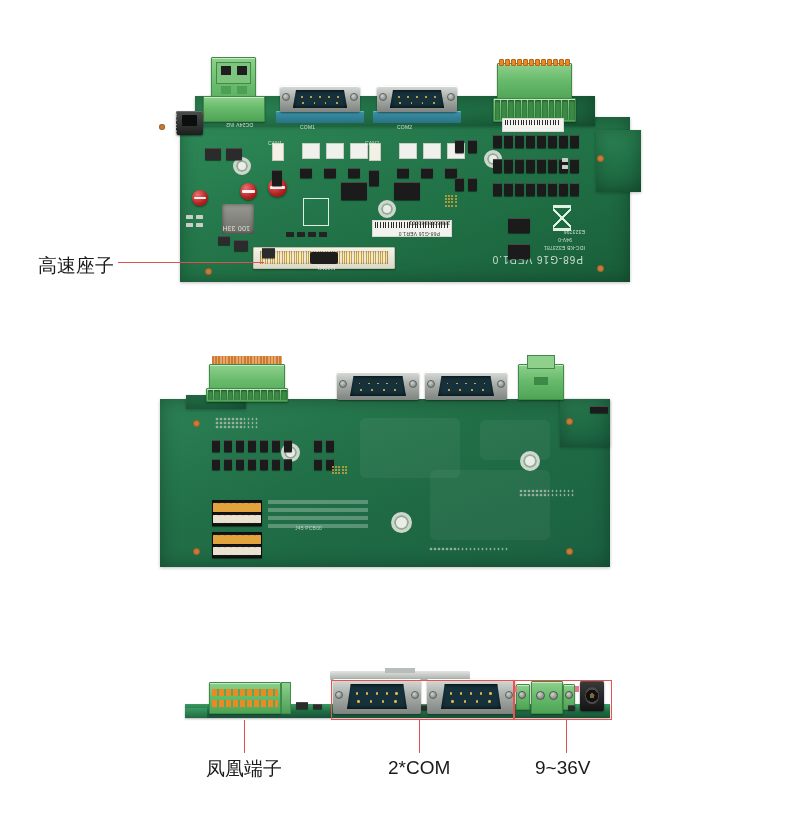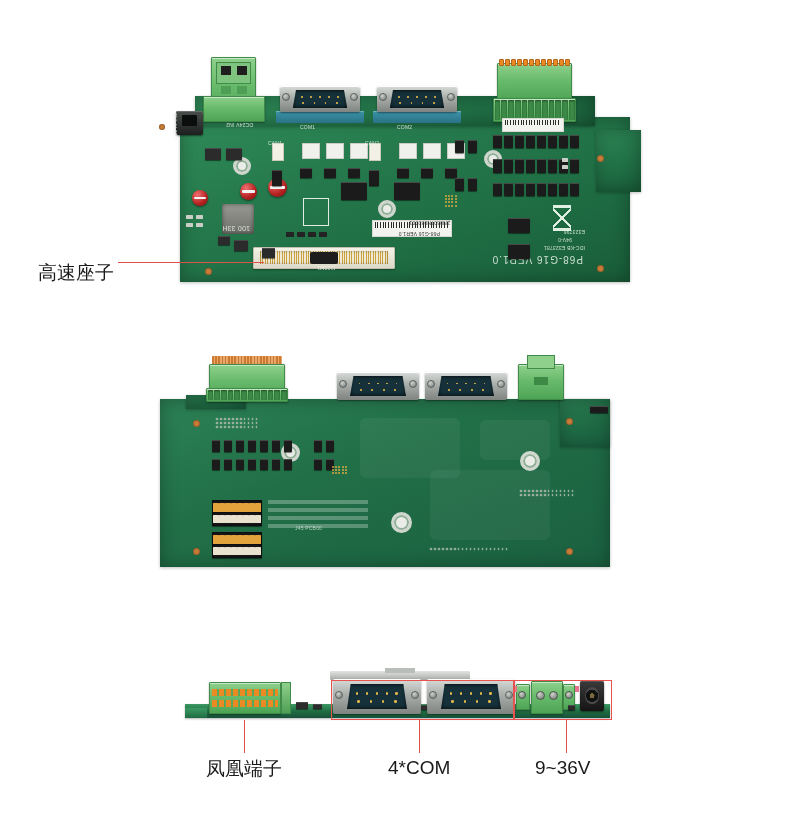--- a/index.html
+++ b/index.html
@@ -393,21 +393,21 @@
       <div class="smd blk" style="left:11px;top:0;width:8px;height:5px;"></div>
       <div class="smd blk" style="left:22px;top:0;width:8px;height:5px;"></div>
       <div class="smd blk" style="left:33px;top:0;width:8px;height:5px;"></div>
     </div>
     <div style="position:absolute;left:562px;top:158px;">
       <div class="smd" style="left:0;top:0;width:6px;height:4px;"></div>
       <div class="smd" style="left:0;top:7px;width:6px;height:4px;"></div>
     </div>
   </div>
 
-  <div class="ann-text cn" style="left:38px;top:260px;font-size:19px;">高速座子</div>
+  <div class="ann-text cn" style="left:38px;top:253px;font-size:19px;">高速座子</div>
   <div class="ann-line" style="left:118px;top:262px;width:146px;height:1.4px;"></div>
 
   <div>
     <div class="pcb dark" style="left:160px;top:399px;width:450px;height:168px;"></div>
     <div class="pcb dark" style="left:186px;top:395px;width:60px;height:14px;"></div>
     <div class="pcb dark" style="left:560px;top:399px;width:50px;height:48px;"></div>
 
     <div class="ribbon" style="left:212px;top:356px;width:70px;height:9px;"></div>
     <div class="term" style="left:209px;top:364px;width:76px;height:36px;"></div>
     <div class="term" style="left:206px;top:388px;width:82px;height:14px;">
@@ -762,21 +762,21 @@
     <div class="ann-box" style="left:513px;top:680px;width:99px;height:40px;"></div>
   </div>
 
   <div>
     <div class="ann-line" style="left:244px;top:720px;width:1.4px;height:33px;"></div>
     <div class="ann-text cn" style="left:206px;top:756px;font-size:19px;">凤凰端子</div>
   </div>
 
   <div>
     <div class="ann-line" style="left:419px;top:720px;width:1.4px;height:33px;"></div>
-    <div class="ann-text" style="left:388px;top:757px;font-size:19px;">4*COM</div>
+    <div class="ann-text" style="left:388px;top:757px;font-size:19px;">2*COM</div>
   </div>
 
   <div>
     <div class="ann-line" style="left:566px;top:720px;width:1.4px;height:33px;"></div>
     <div class="ann-text" style="left:535px;top:757px;font-size:19px;">9~36V</div>
   </div>
 
 </div>
 
 </body></html>

